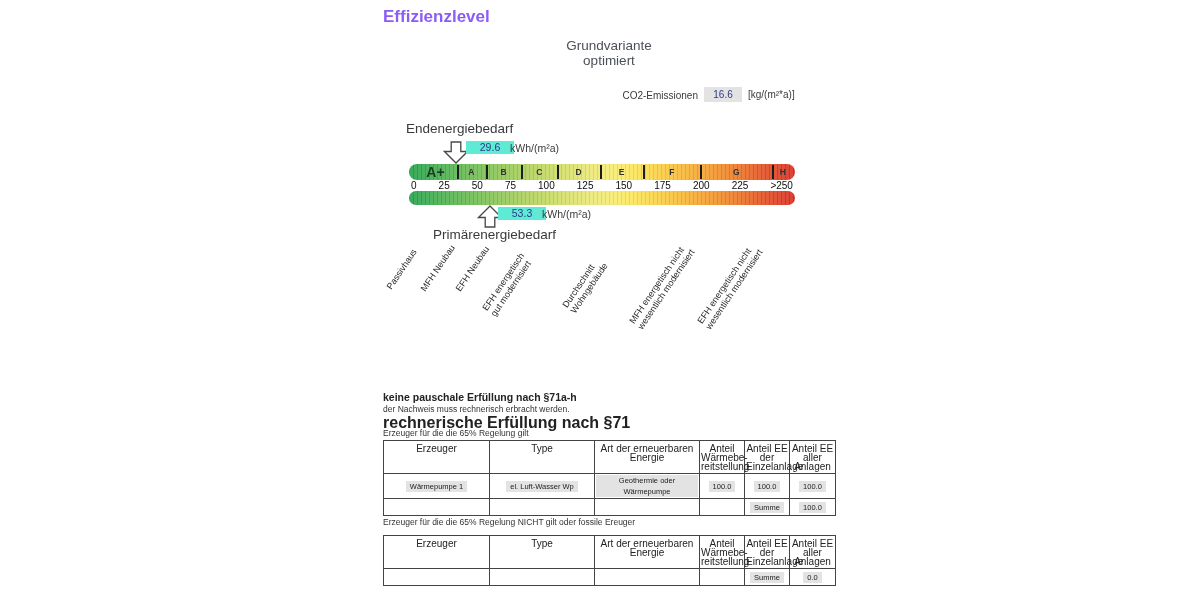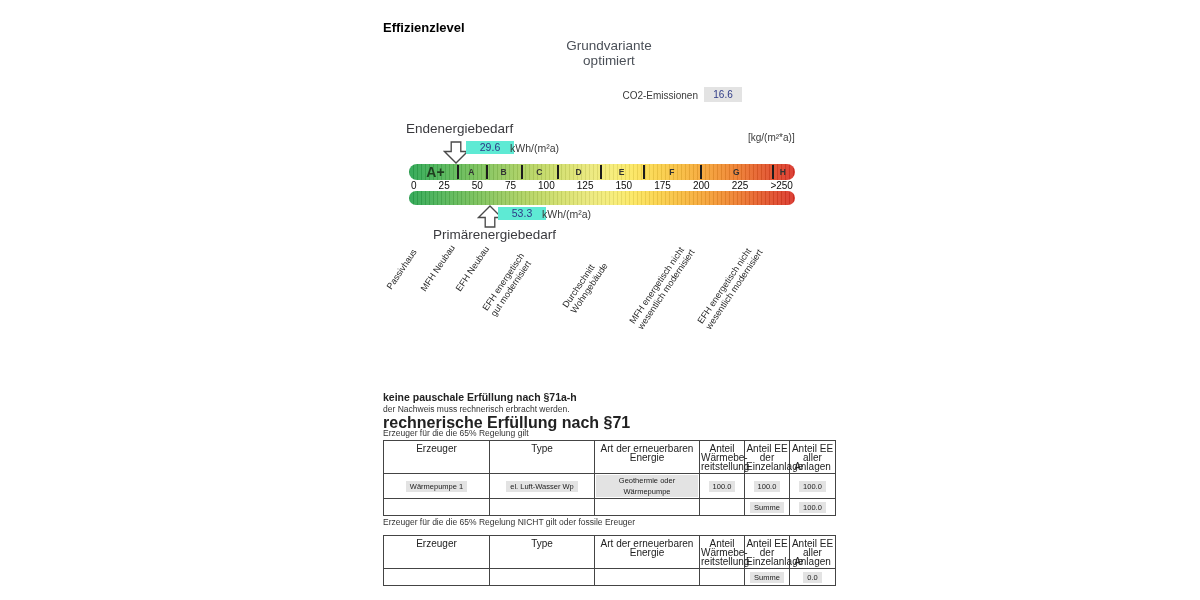--- a/index.html
+++ b/index.html
@@ -1,26 +1,26 @@
 <!DOCTYPE html>
 <html><head>
 <meta charset="utf-8">
 <style>
   html,body{margin:0;padding:0;background:#fff;}
   .page{position:relative;width:1200px;height:600px;background:#ffffff;overflow:hidden;
         font-family:"Liberation Sans",sans-serif;color:#222;}
   .abs{position:absolute;}
 
   
-  .doc-title{left:383px;top:7px;font-size:13px;font-weight:bold;color:#000000;margin-top:13px;}
+  .doc-title{left:383px;top:7px;font-size:17px;font-weight:bold;color:#8b5cf6;}
   .variant{left:534px;top:38px;width:150px;text-align:center;font-size:13.5px;line-height:15px;color:#4b5058;white-space:pre-line;}
   .co2-label{left:540px;top:90px;width:158px;text-align:right;font-size:10px;color:#3a3a3a;}
   .co2-box{left:704px;top:87px;width:38px;height:15px;background:#e3e3e3;text-align:center;
            font-size:10px;line-height:15px;color:#2e3a87;}
-  .co2-unit{left:748px;top:89px;font-size:10px;color:#3a3a3a;margin-top:43px;}
+  .co2-unit{left:748px;top:89px;font-size:10px;color:#3a3a3a;}
 
   .endlabel{left:406px;top:121px;font-size:13.5px;color:#3a3a3e;}
   .primlabel{left:433px;top:227px;font-size:13.5px;color:#3a3a3e;}
 
   .valbox{width:48px;height:13px;background:#5eead4;text-align:center;font-size:10.5px;line-height:13px;color:#2e3a87;}
   .endval{left:466px;top:141px;}
   .endunit{left:510px;top:142px;font-size:10.5px;color:#3a3a3a;}
   .primval{left:498px;top:207px;text-align:center;}
   .primunit{left:542px;top:208px;font-size:10.5px;color:#3a3a3a;}
 

